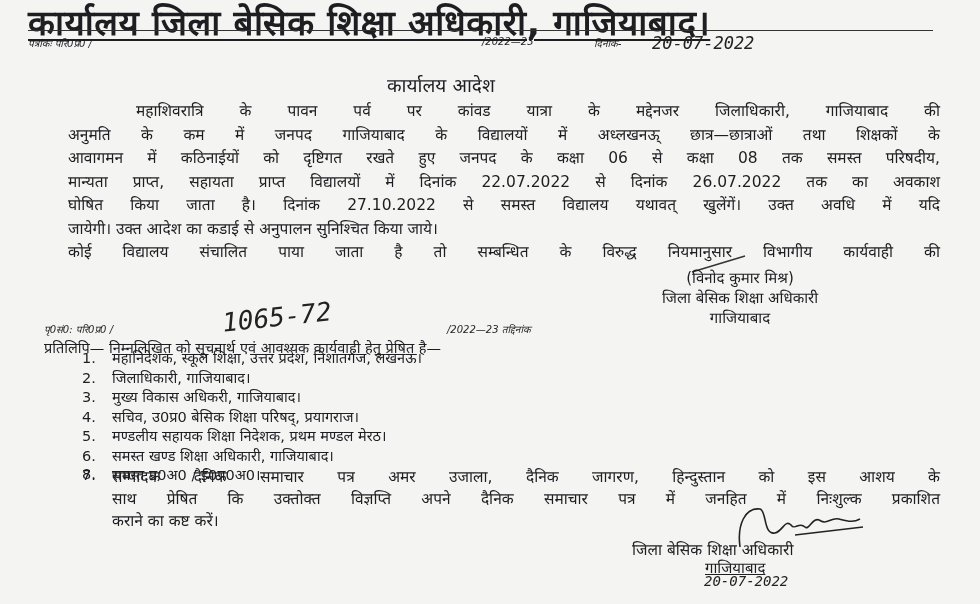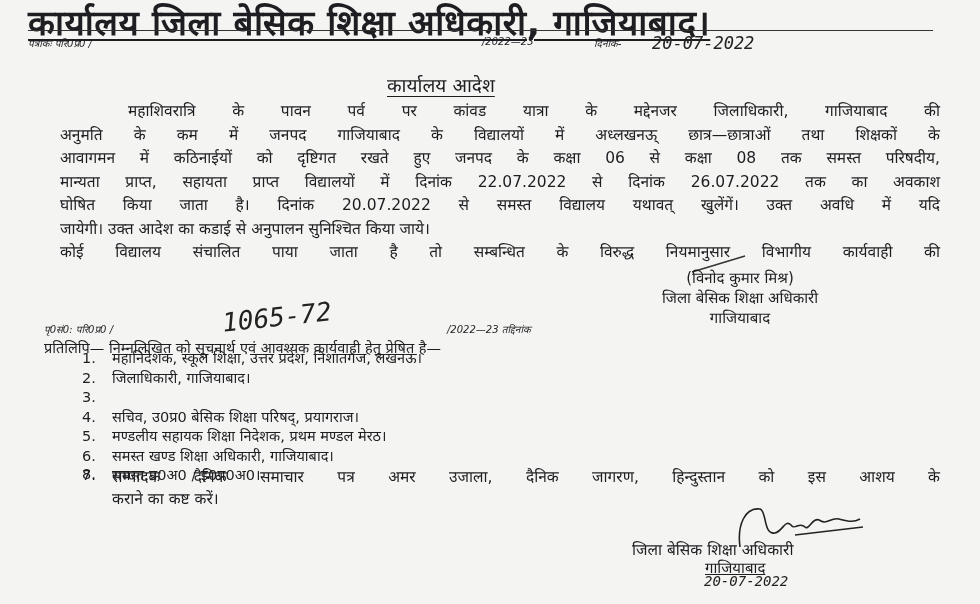--- a/index.html
+++ b/index.html
@@ -15,24 +15,24 @@
   .title {
     left: 28px; top: -2px; font-size: 35px; font-weight: bold; letter-spacing: 0.5px;
     text-decoration: underline; text-underline-offset: 4px; text-decoration-thickness: 2px;
   }
   .header-line { left: 28px; top: 30px; width: 905px; height: 0; border-top: 1.5px solid #333; }
   .small { font-size: 10px; font-style: italic; }
   .hand {
     font-family: "DejaVu Sans Mono", monospace; color: #222; font-style: italic;
   }
   .order-title {
-    left: 387px; top: 72px; font-size: 19px; text-decoration: underline; text-underline-offset: 4px;
+    left: 387px; top: 72px; font-size: 19px; text-underline-offset: 4px;
   }
   .para { left: 60px; top: 100px; width: 880px; font-size: 15.5px; line-height: 23.5px; }
-  .para .line { display: block; white-space: nowrap; text-align: justify; text-align-last: justify; }
+  .para .line { display: block; white-space: nowrap; text-align: justify; text-align-last: justify; margin-left: 8px; }
   .para .line.first { padding-left: 68px; }
   .para .line.last { text-align-last: left; }
   .sig-block { left: 600px; top: 268px; width: 280px; text-align: center; font-size: 15px; line-height: 20px; }
   .list { left: 82px; top: 349px; font-size: 14.5px; line-height: 19.5px; }
   .list .item { display: flex; white-space: nowrap; }
   .list .num { width: 30px; }
   .item8 { left: 84px; top: 466px; width: 856px; font-size: 15.5px; line-height: 22px; }
   .item8 .line { display: block; text-align: justify; text-align-last: justify; white-space: nowrap; }
   .item8 .line.last { text-align-last: left; }
   .bottom-sig { left: 632px; top: 538px; font-size: 15.5px; }
@@ -53,21 +53,21 @@
   <div class="abs small" style="left:594px; top:36px;">दिनांक-</div>
   <div class="abs hand" style="left:652px; top:33px; font-size:17px;">20-07-2022</div>
 
   <div class="abs order-title">कार्यालय आदेश</div>
 
   <div class="abs para">
     <span class="line first">महाशिवरात्रि के पावन पर्व पर कांवड यात्रा के मद्देनजर जिलाधिकारी, गाजियाबाद की</span>
     <span class="line">अनुमति के कम में जनपद गाजियाबाद के विद्यालयों में अध्लखनऊ् छात्र—छात्राओं तथा शिक्षकों के</span>
     <span class="line">आवागमन में कठिनाईयों को दृष्टिगत रखते हुए जनपद के कक्षा 06 से कक्षा 08 तक समस्त परिषदीय,</span>
     <span class="line">मान्यता प्राप्त, सहायता प्राप्त विद्यालयों में दिनांक 22.07.2022 से दिनांक 26.07.2022 तक का अवकाश</span>
-    <span class="line">घोषित किया जाता है। दिनांक 20.07.2022 से समस्त विद्यालय यथावत् खुलेंगें। उक्त अवधि में यदि</span>
+    <span class="line">घोषित किया जाता है। दिनांक 27.10.2022 से समस्त विद्यालय यथावत् खुलेंगें। उक्त अवधि में यदि</span>
     <span class="line last">जायेगी। उक्त आदेश का कडाई से अनुपालन सुनिश्चित किया जाये।</span>
     <span class="line">कोई विद्यालय संचालित पाया जाता है तो सम्बन्धित के विरुद्ध नियमानुसार विभागीय कार्यवाही की</span>
   </div>
 
   <svg class="scribble" style="left:690px; top:254px;" width="60" height="20">
     <path d="M2 18 L55 2" stroke="#333" stroke-width="1.5" fill="none"></path>
   </svg>
 
   <div class="abs sig-block">
     <div>(विनोद कुमार मिश्र)</div>
@@ -85,20 +85,21 @@
     <div class="item">
         <span class="num">1.</span>
         <span>महानिदेशक, स्कूल शिक्षा, उत्तर प्रदेश, निशातगंज, लखनऊ।</span>
       </div>
     <div class="item">
         <span class="num">2.</span>
         <span>जिलाधिकारी, गाजियाबाद।</span>
       </div>
     <div class="item">
         <span class="num">3.</span>
+        <span>मुख्य विकास अधिकरी, गाजियाबाद।</span>
       </div>
     <div class="item">
         <span class="num">4.</span>
         <span>सचिव, उ0प्र0 बेसिक शिक्षा परिषद्, प्रयागराज।</span>
       </div>
     <div class="item">
         <span class="num">5.</span>
         <span>मण्डलीय सहायक शिक्षा निदेशक, प्रथम मण्डल मेरठ।</span>
       </div>
     <div class="item">
@@ -107,20 +108,21 @@
       </div>
     <div class="item">
         <span class="num">7.</span>
         <span>समस्त प्र0अ0 / इं0प्र0अ0।</span>
       </div>
   </div>
 
   <div class="abs" style="left:82px; top:466px; font-size:14.5px;">8.</div>
   <div class="abs item8" style="left:112px; width:828px;">
     <span class="line">सम्पादक दैनिक समाचार पत्र अमर उजाला, दैनिक जागरण, हिन्दुस्तान को इस आशय के</span>
+    <span class="line">साथ प्रेषित कि उक्तोक्त विज्ञप्ति अपने दैनिक समाचार पत्र में जनहित में निःशुल्क प्रकाशित</span>
     <span class="line last">कराने का कष्ट करें।</span>
   </div>
 
   <svg class="scribble" style="left:735px; top:505px;" width="160" height="45">
     <path d="M5 42 C2 20, 10 2, 25 4 C32 6, 28 30, 40 28 C48 26, 50 14, 56 20 C60 26, 64 16, 70 22 C74 26, 78 10, 86 16 C92 20, 96 12, 104 14 C112 16, 118 18, 125 14" stroke="#222" stroke-width="1.6" fill="none"></path>
     <path d="M60 30 L128 22" stroke="#222" stroke-width="1.3" fill="none"></path>
   </svg>
 
   <div class="abs bottom-sig">जिला बेसिक शिक्षा अधिकारी</div>
   <div class="abs bottom-place">गाजियाबाद</div>

